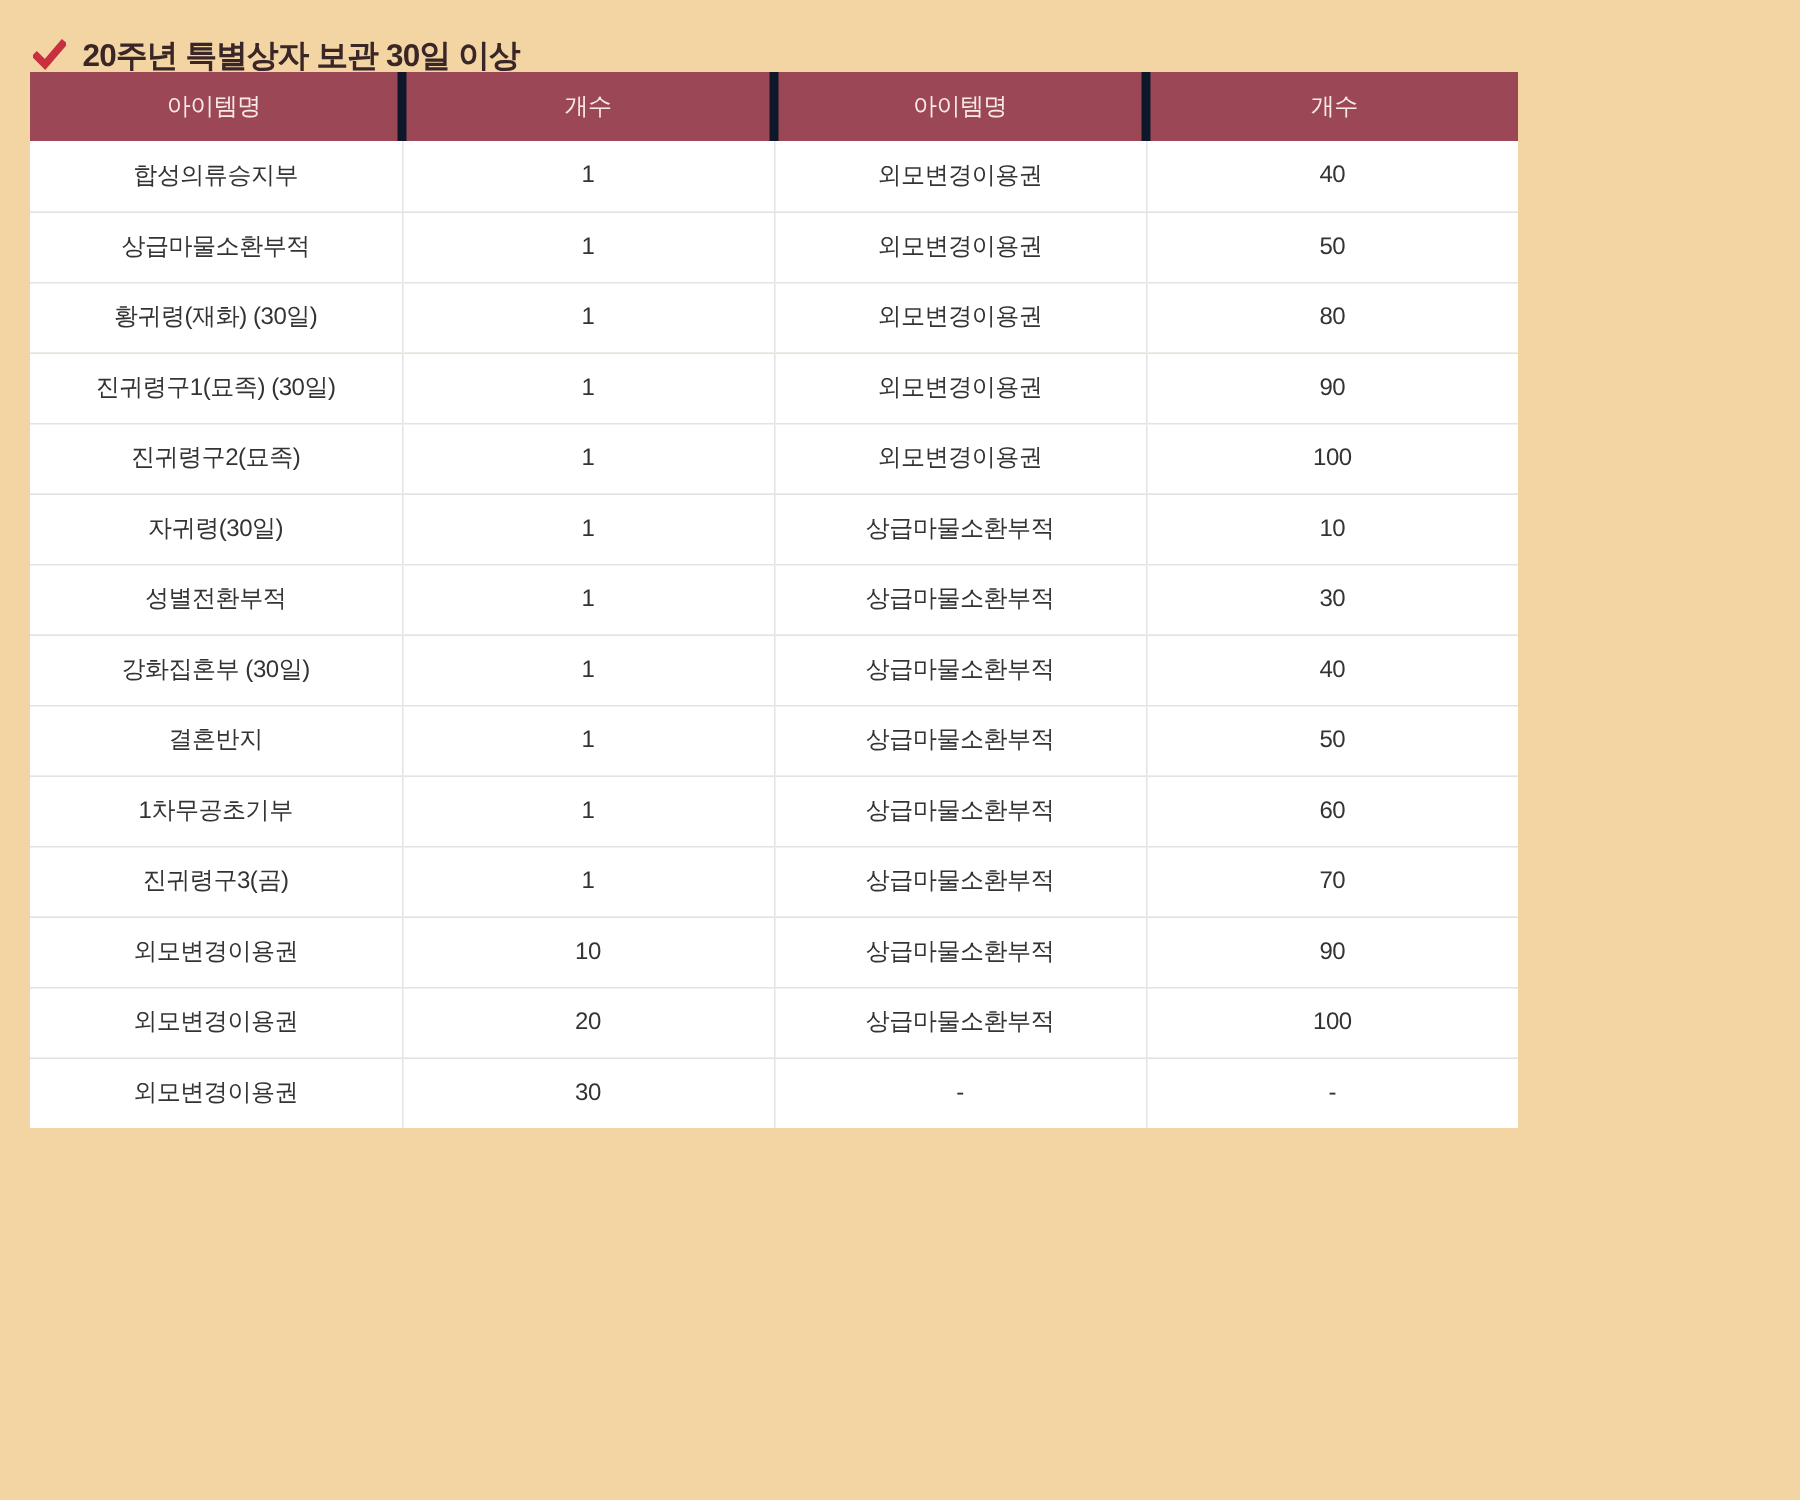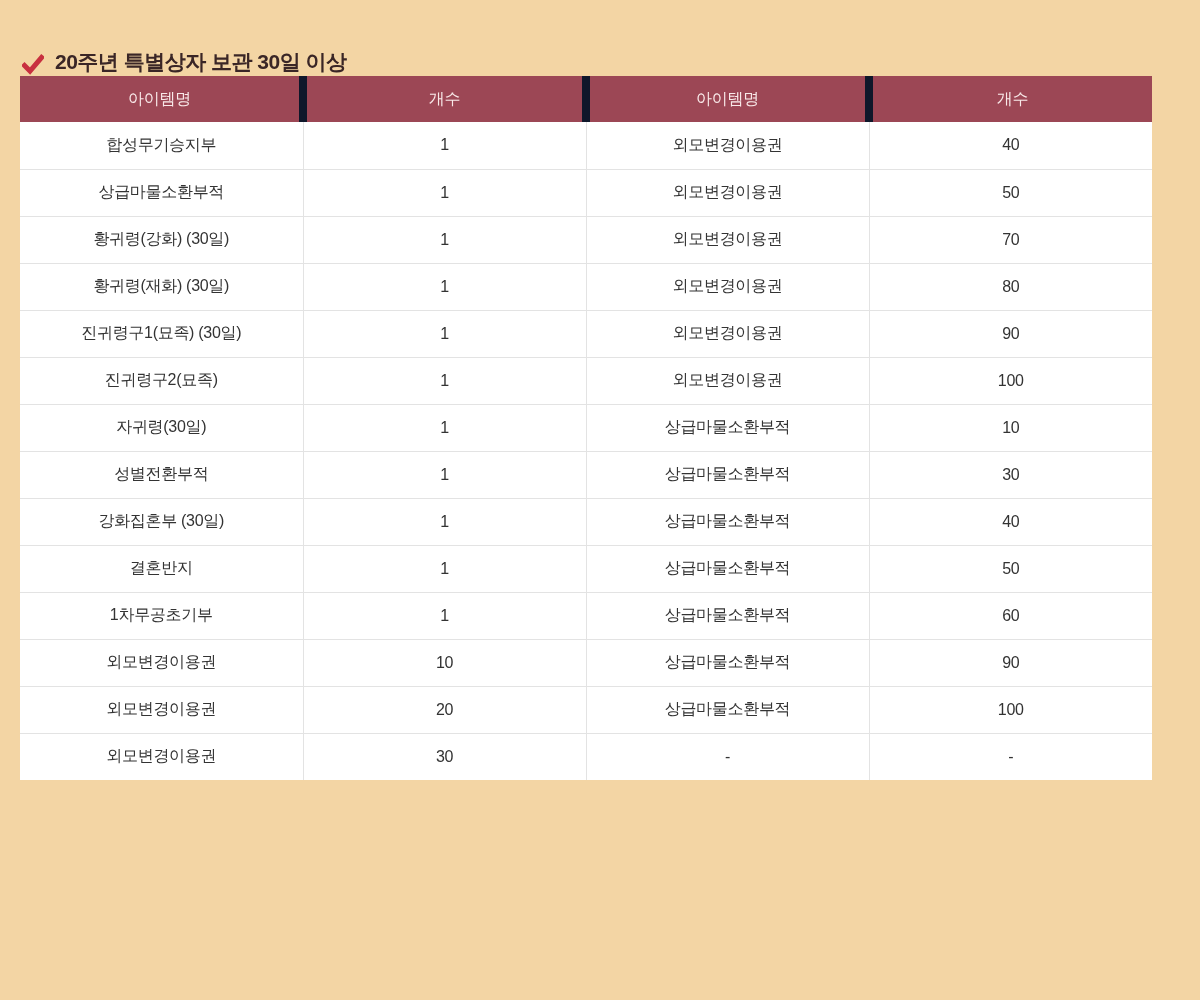--- a/index.html
+++ b/index.html
@@ -6,53 +6,53 @@
   html, body {
     margin: 0; padding: 0;
     width: 1200px; height: 1000px;
     background: #f3d5a4;
     font-family: "Liberation Sans", "DejaVu Sans", sans-serif;
   }
   .page { width: 1200px; height: 1000px; overflow: hidden; }
 
   .title-row {
     display: flex;
-    align-items: flex-end;
+    align-items: center;
     padding: 25px 0 0 22px;
-    height: 76px;
+    height: 48px;
   }
   .check-icon {
     width: 22px; height: 22px;
     display: inline-flex;
     align-items: center;
     justify-content: center;
     margin-right: 11px;
   }
   .title-text {
     font-size: 21px;
     font-weight: 700;
     color: #3a2626;
     letter-spacing: -0.5px;
   }
 
   table.item-table {
     margin: 0 20px;
-    width: 1132px;
+    width: 992px;
     border-collapse: collapse;
     table-layout: fixed;
   }
   table.item-table th {
     height: 46px;
     background: #9c4755;
     color: #f9e9e9;
     font-size: 16px;
     font-weight: 500;
     text-align: center;
     letter-spacing: -0.3px;
-    border-left: 8px solid #0f172a;
+    border-left: 6px solid #0f172a;
   }
   table.item-table th:first-child { border-left: none; }
   table.item-table td {
     height: 47px;
     background: #ffffff;
     color: #333333;
     font-size: 16px;
     text-align: center;
     vertical-align: middle;
     letter-spacing: -0.3px;
@@ -80,36 +80,30 @@
     <thead>
       <tr>
         <th>아이템명</th>
         <th>개수</th>
         <th>아이템명</th>
         <th>개수</th>
       </tr>
     </thead>
     <tbody id="table-body">
         <tr>
-          <td>합성무기승지부</td>
+          <td>합성의류승지부</td>
           <td>1</td>
           <td>외모변경이용권</td>
           <td>40</td>
         </tr>
         <tr>
           <td>상급마물소환부적</td>
           <td>1</td>
           <td>외모변경이용권</td>
           <td>50</td>
-        </tr>
-        <tr>
-          <td>황귀령(강화) (30일)</td>
-          <td>1</td>
-          <td>외모변경이용권</td>
-          <td>70</td>
         </tr>
         <tr>
           <td>황귀령(재화) (30일)</td>
           <td>1</td>
           <td>외모변경이용권</td>
           <td>80</td>
         </tr>
         <tr>
           <td>진귀령구1(묘족) (30일)</td>
           <td>1</td>
@@ -146,20 +140,26 @@
           <td>상급마물소환부적</td>
           <td>50</td>
         </tr>
         <tr>
           <td>1차무공초기부</td>
           <td>1</td>
           <td>상급마물소환부적</td>
           <td>60</td>
         </tr>
         <tr>
+          <td>진귀령구3(곰)</td>
+          <td>1</td>
+          <td>상급마물소환부적</td>
+          <td>70</td>
+        </tr>
+        <tr>
           <td>외모변경이용권</td>
           <td>10</td>
           <td>상급마물소환부적</td>
           <td>90</td>
         </tr>
         <tr>
           <td>외모변경이용권</td>
           <td>20</td>
           <td>상급마물소환부적</td>
           <td>100</td>

